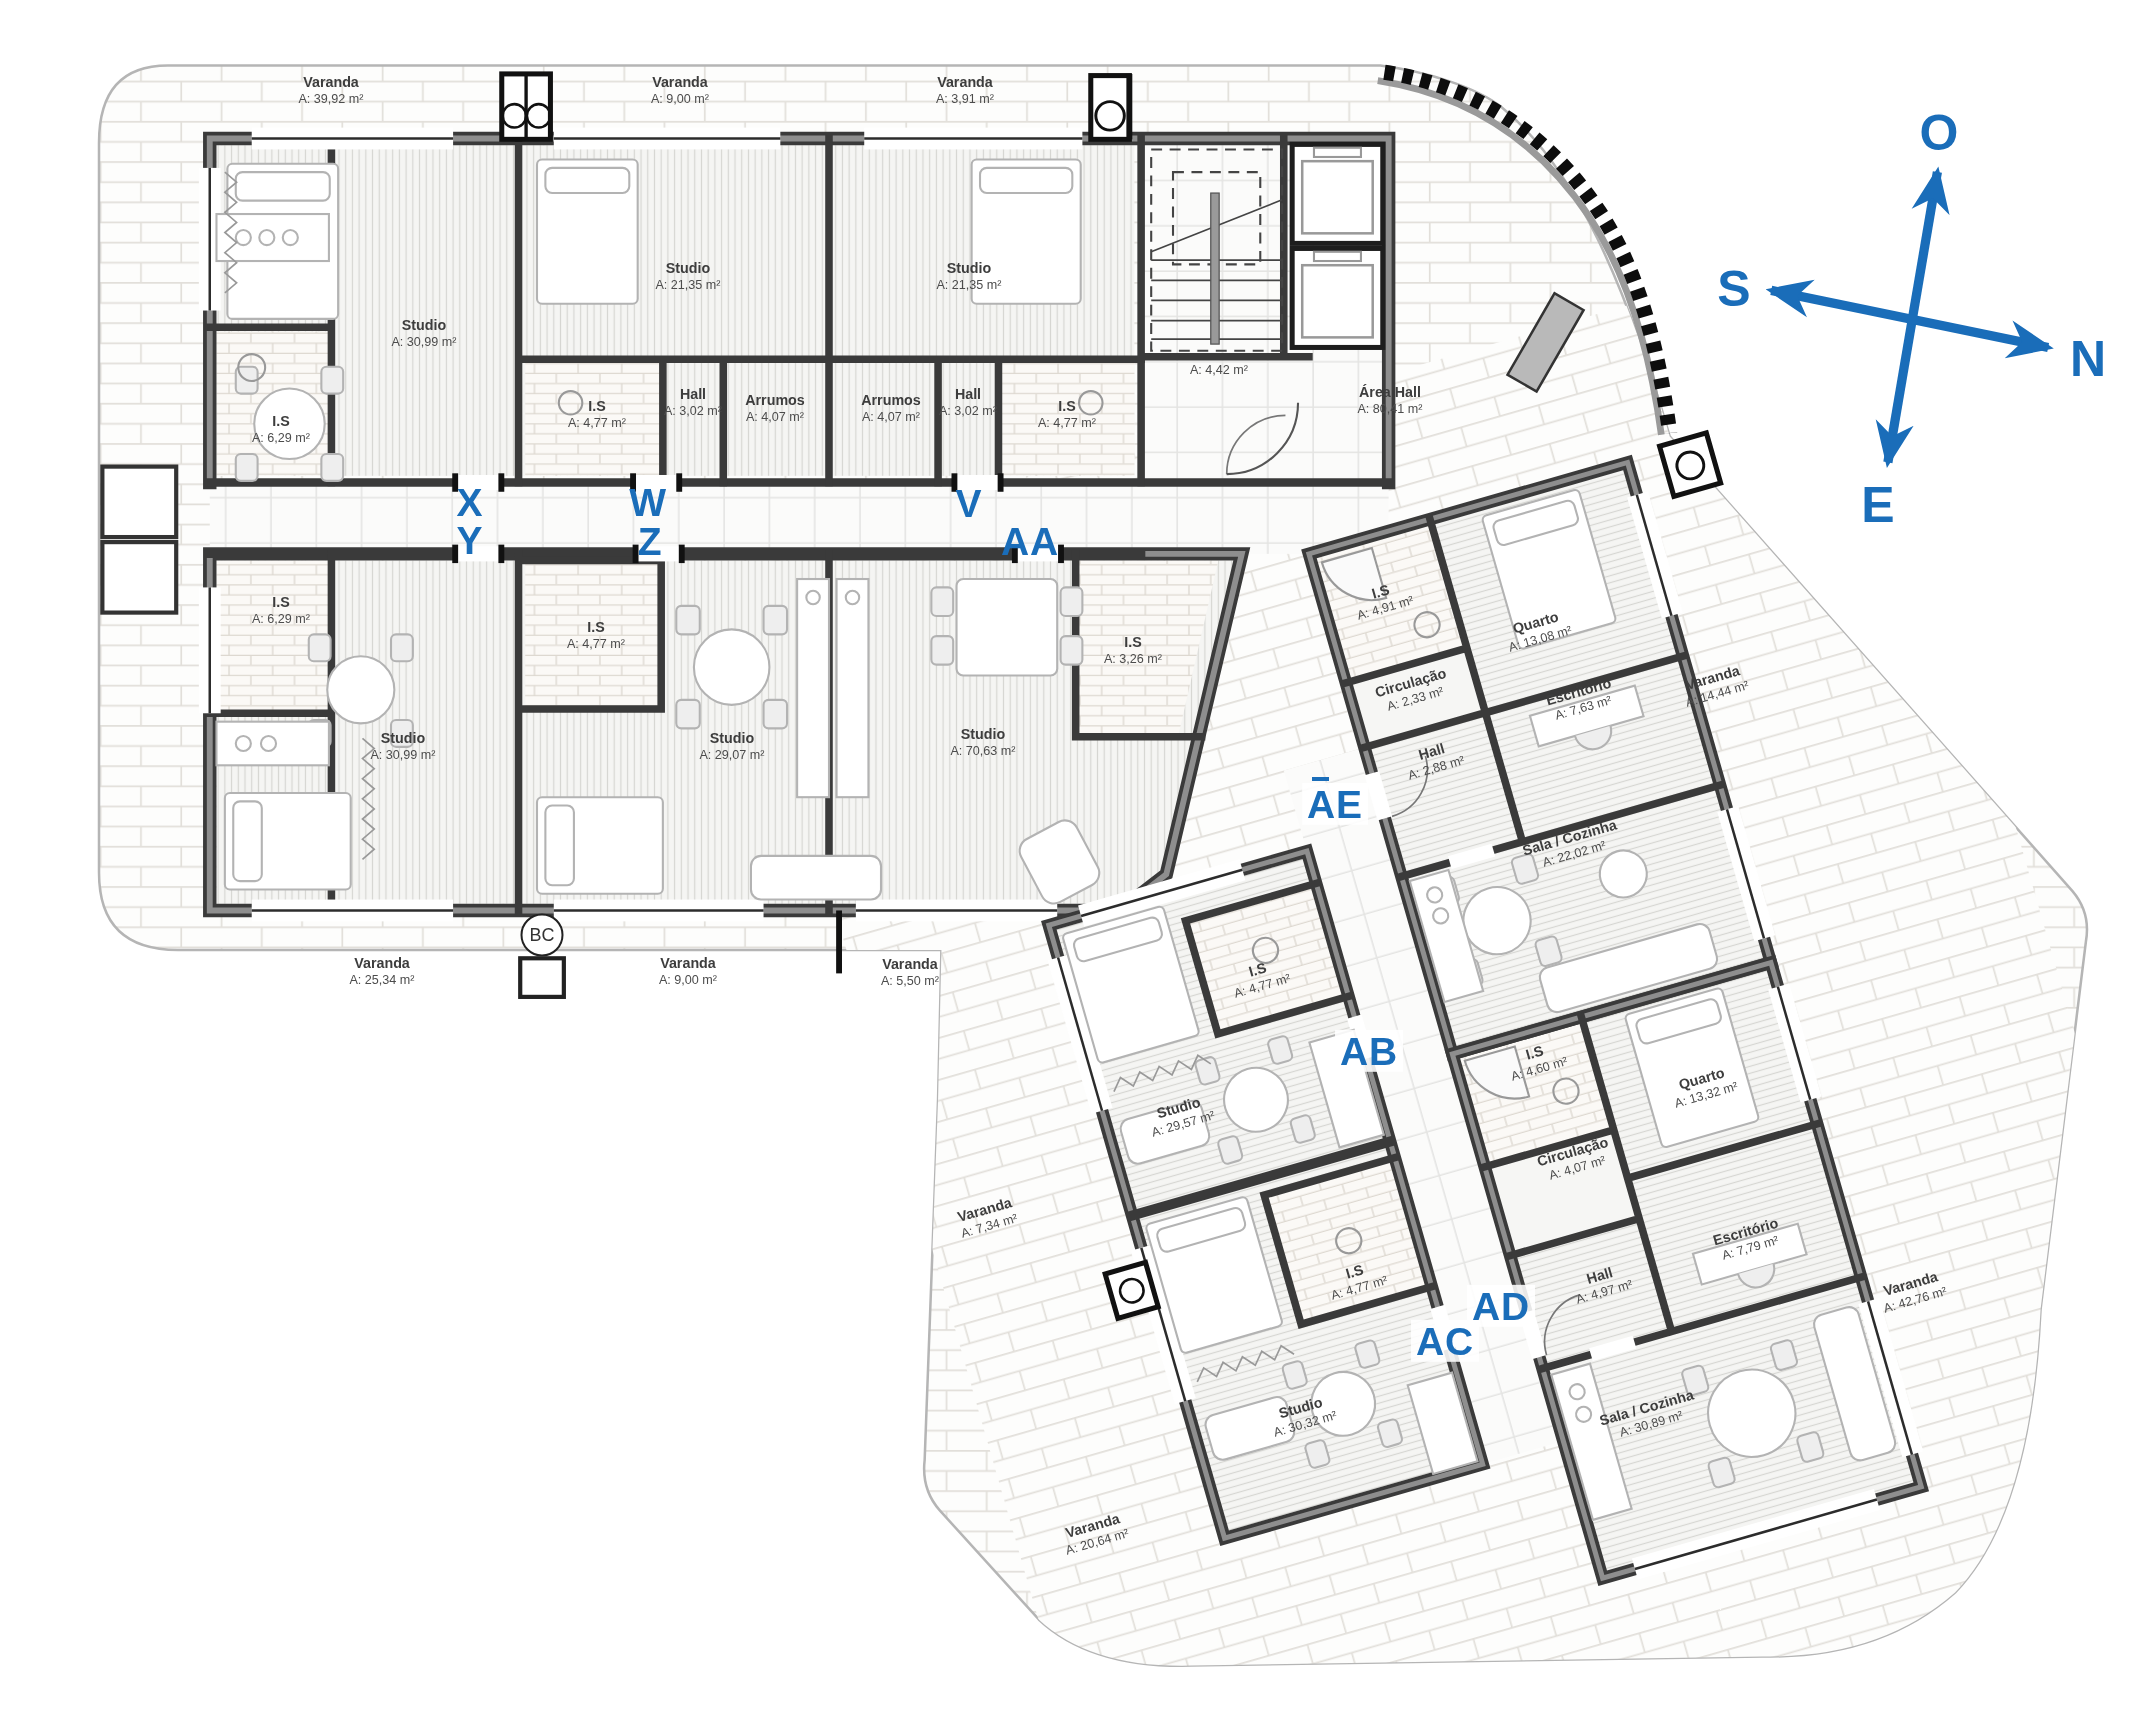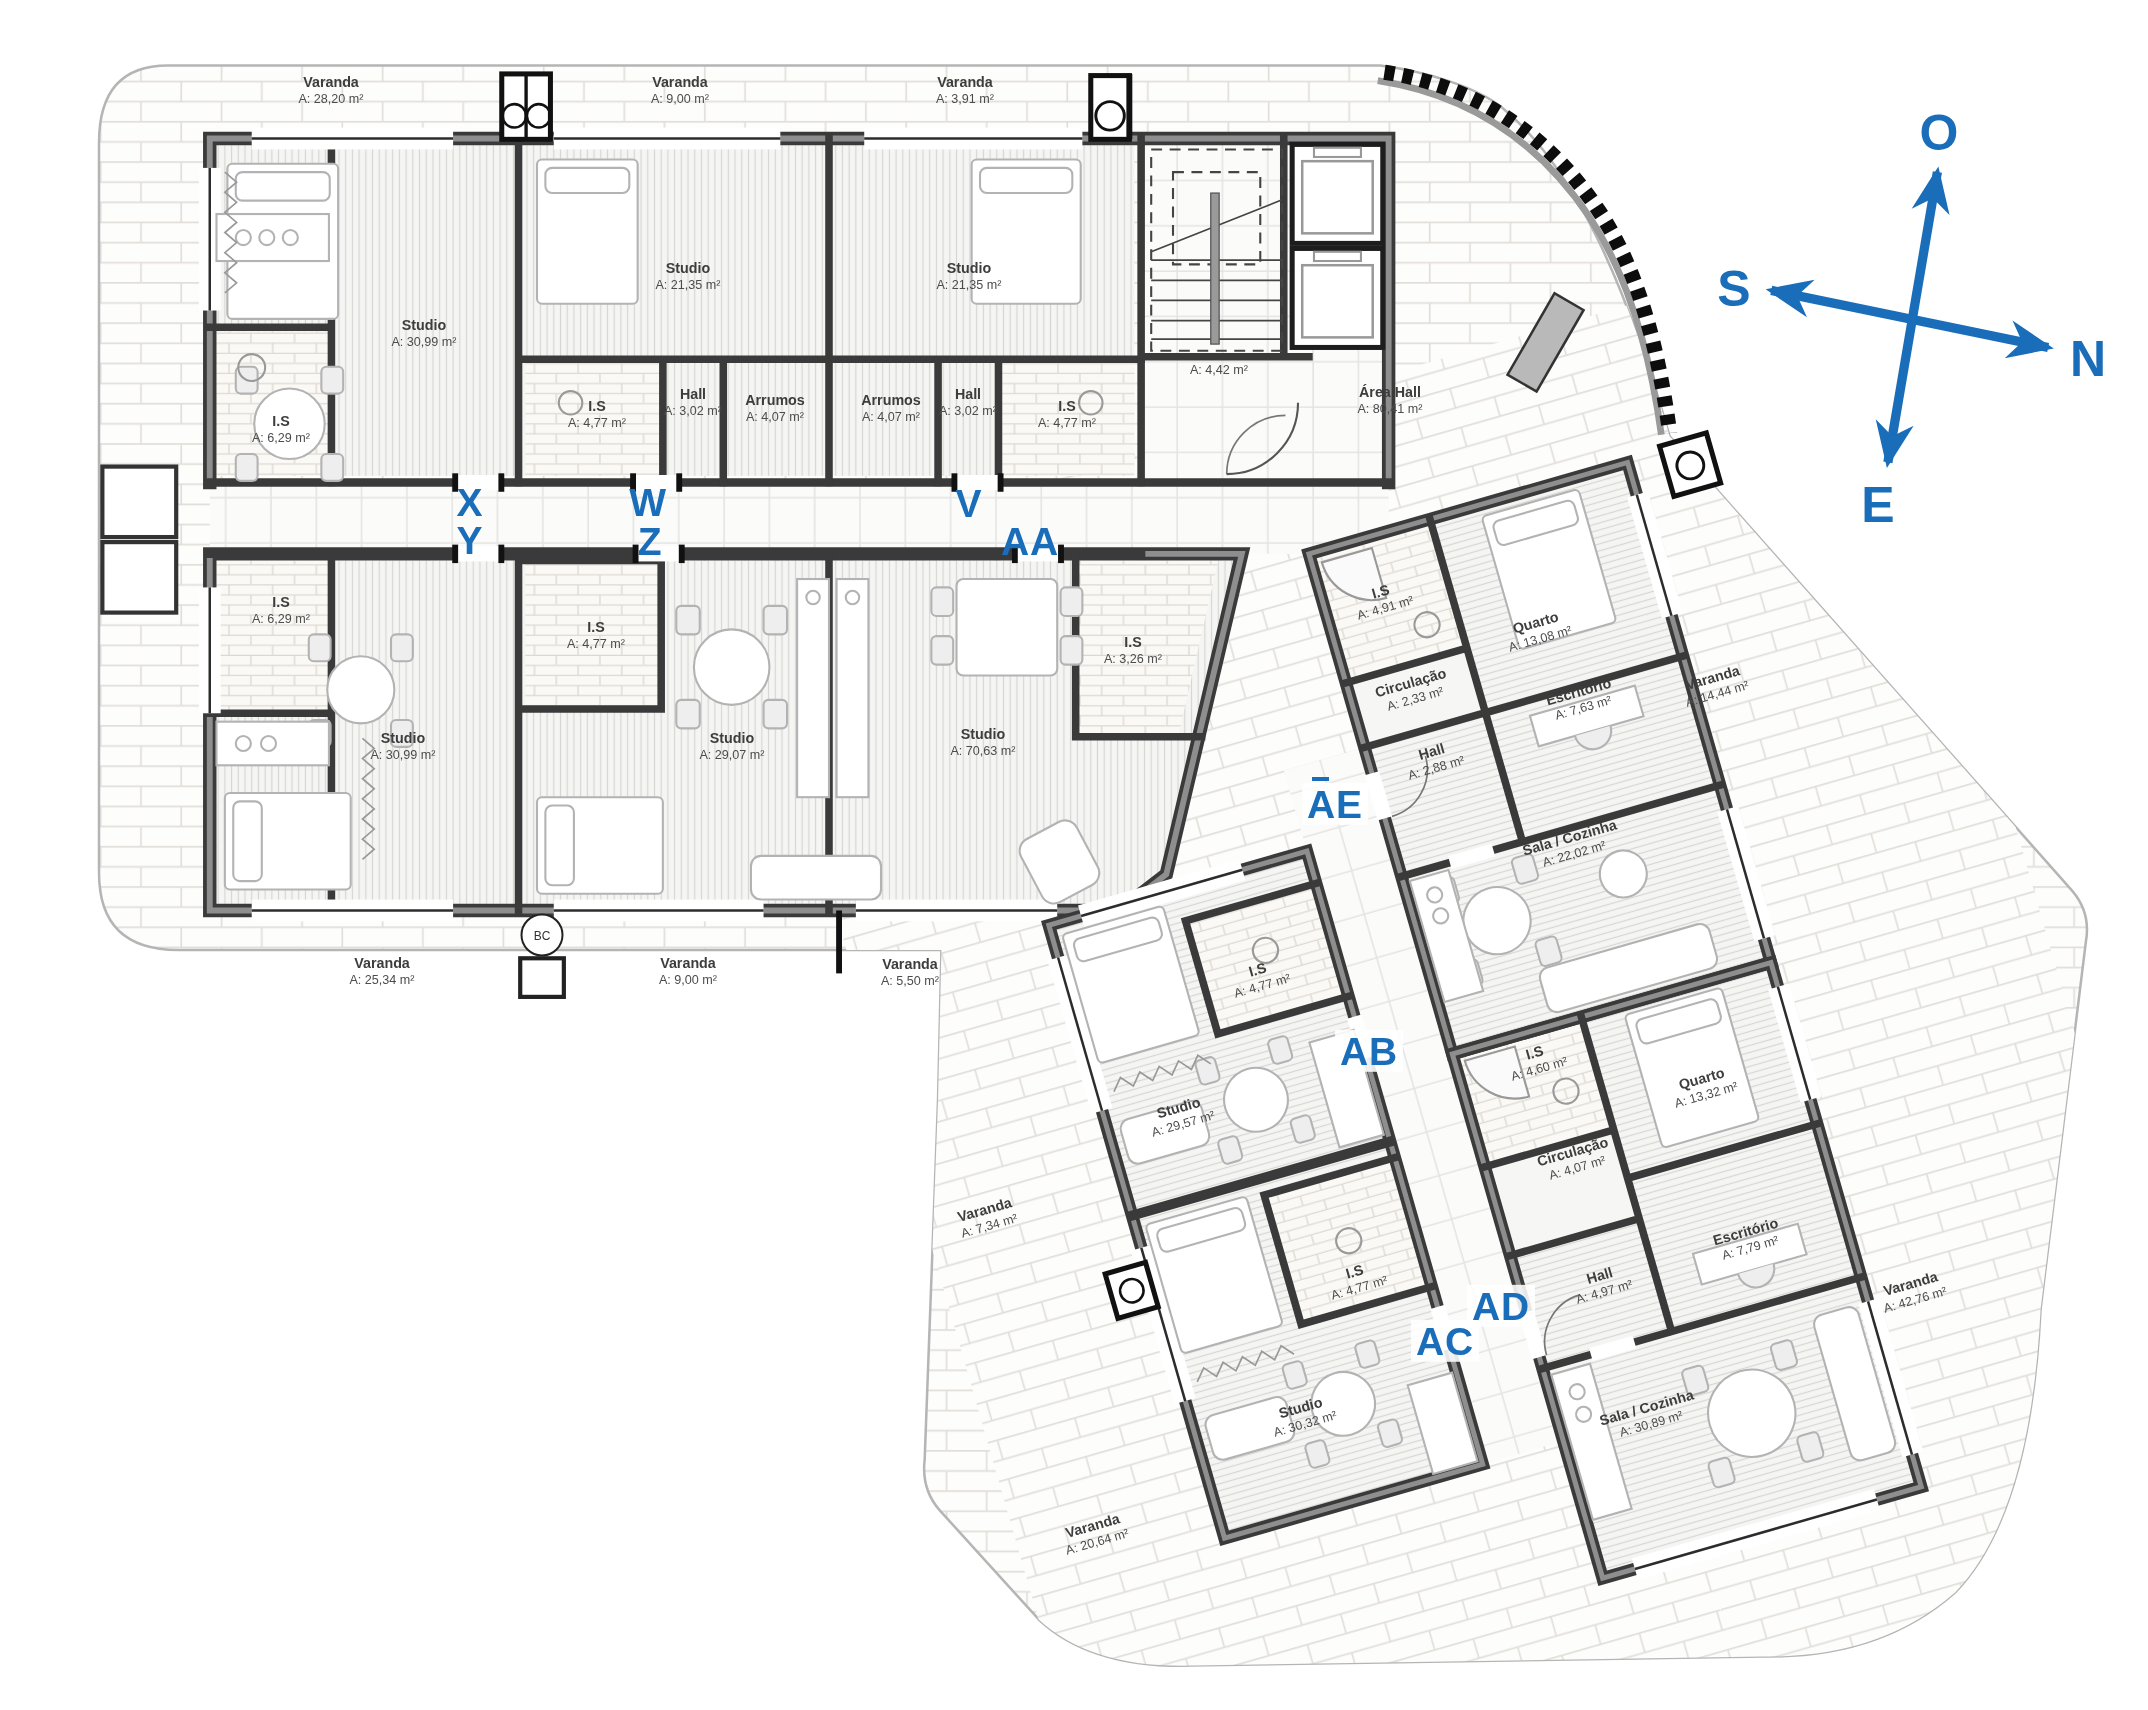--- a/index.html
+++ b/index.html
@@ -15,21 +15,21 @@
   
   .mk{position:absolute;color:#1a6db9;font-weight:700;font-size:39px;line-height:1;
       transform:translate(-50%,-50%);z-index:6;letter-spacing:0.8px;}
   .mk.pad{background:rgba(255,255,255,.88);padding:1.7px 5px;text-align:center;}
   .mk-dash{position:absolute;width:17px;height:4.2px;background:#1a6db9;z-index:6;}
   
   .cp{position:absolute;color:#1a6db9;font-weight:700;font-size:50px;line-height:1;
       transform:translate(-50%,-50%);z-index:6;}
   
   .bc{position:absolute;width:39px;height:39px;border:2.5px solid #222;border-radius:50%;
-      background:#fff;color:#333;font-size:12px;font-weight:400;display:flex;align-items:center;
+      background:#fff;color:#333;font-size:18px;font-weight:400;display:flex;align-items:center;
       justify-content:center;transform:translate(-50%,-50%);z-index:5;}
 </style>
 </head>
 <body>
 
 <div id="stage">
 
 <svg id="plan-svg" width="2148" height="1711" viewBox="0 0 2560 2039">
   <defs>
     <pattern id="brick" width="96" height="48" patternUnits="userSpaceOnUse">
@@ -354,21 +354,21 @@
   <circle cx="646" cy="1114" r="23" fill="#fff" stroke="#222" stroke-width="3.5"></circle>
 
   <g>
     <path d="M2250,551 L2309,205" stroke="#1a6db9" stroke-width="11" fill="none" marker-start="url(#ah)" marker-end="url(#ah)"></path>
     <path d="M2111,346 L2441,414" stroke="#1a6db9" stroke-width="11" fill="none" marker-start="url(#ah)" marker-end="url(#ah)"></path>
   </g>
 </svg>
 
 <div class="rl" style="left:331px;top:91px">
       <span class="nm">Varanda</span>
-      <span class="ar">A: 28,20 m²</span>
+      <span class="ar">A: 39,92 m²</span>
     </div>
 <div class="rl" style="left:680px;top:91px">
       <span class="nm">Varanda</span>
       <span class="ar">A: 9,00 m²</span>
     </div>
 <div class="rl" style="left:965px;top:91px">
       <span class="nm">Varanda</span>
       <span class="ar">A: 3,91 m²</span>
     </div>
 <div class="rl" style="left:424px;top:334px">

